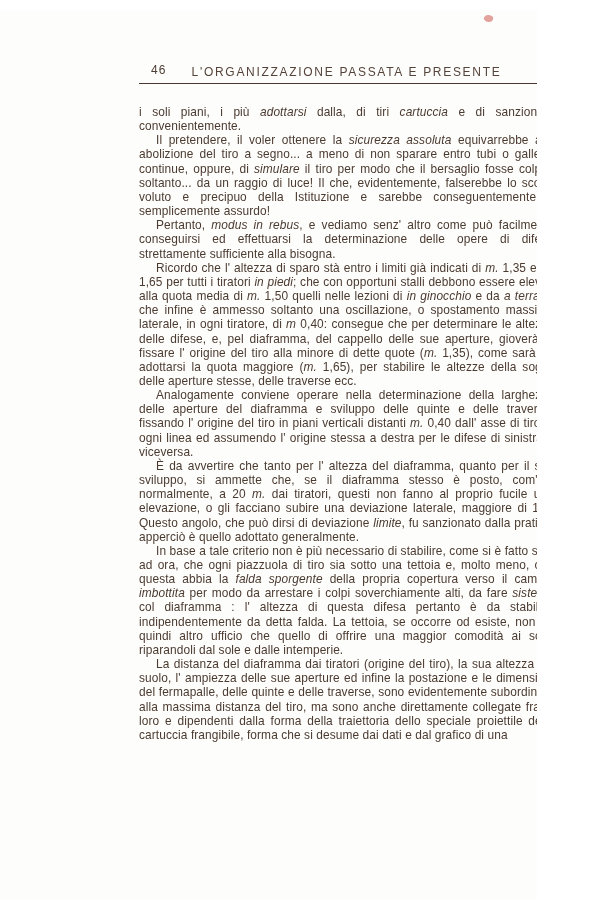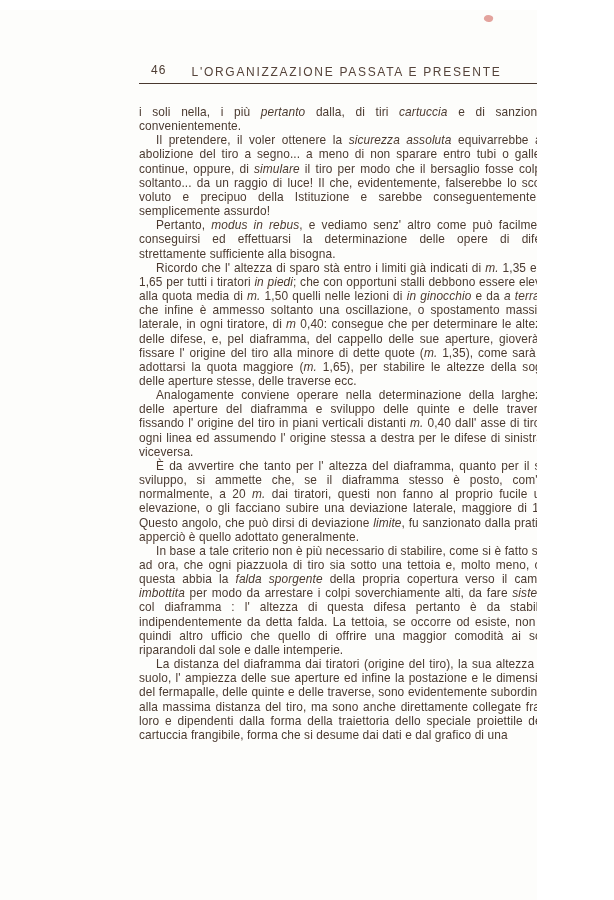--- a/index.html
+++ b/index.html
@@ -85,21 +85,21 @@
   <div class="content">
 
     <div class="header">
       <span class="pagenum">46</span>
       <span class="running-title">L'ORGANIZZAZIONE PASSATA E PRESENTE</span>
     </div>
 
     <div class="rule"></div>
 
     <div class="text-block">
-        <p class="para"><span>i soli nella, i più </span><i>pertanto</i><span> dalla, di tiri </span><i>cartuccia</i><span> e di sanzionato convenientemente.</span></p>
+        <p class="para"><span>i soli piani, i più </span><i>adottarsi</i><span> dalla, di tiri </span><i>cartuccia</i><span> e di sanzionato convenientemente.</span></p>
         <p class="para indent"><span>Il pretendere, il voler ottenere la </span><i>sicurezza assoluta</i><span> equivarrebbe alla abolizione del tiro a segno... a meno di non sparare entro tubi o gallerie continue, oppure, di </span><i>simulare</i><span> il tiro per modo che il bersaglio fosse colpito soltanto... da un raggio di luce! Il che, evidentemente, falserebbe lo scopo voluto e precipuo della Istituzione e sarebbe conseguentemente e semplicemente assurdo!</span></p>
         <p class="para indent"><span>Pertanto, </span><i>modus in rebus</i><span>, e vediamo senz' altro come può facilmente conseguirsi ed effettuarsi la determinazione delle opere di difesa strettamente sufficiente alla bisogna.</span></p>
         <p class="para indent"><span>Ricordo che l' altezza di sparo stà entro i limiti già indicati di </span><i>m.</i><span> 1,35 e </span><i>m.</i><span> 1,65 per tutti i tiratori </span><i>in piedi</i><span>; che con opportuni stalli debbono essere elevati alla quota media di </span><i>m.</i><span> 1,50 quelli nelle lezioni di </span><i>in ginocchio</i><span> e da </span><i>a terra</i><span>, e che infine è ammesso soltanto una oscillazione, o spostamento massimo laterale, in ogni tiratore, di </span><i>m</i><span> 0,40: consegue che per determinare le altezze delle difese, e, pel diaframma, del cappello delle sue aperture, gioverà di fissare l' origine del tiro alla minore di dette quote (</span><i>m.</i><span> 1,35), come sarà da adottarsi la quota maggiore (</span><i>m.</i><span> 1,65), per stabilire le altezze della soglia delle aperture stesse, delle traverse ecc.</span></p>
         <p class="para indent"><span>Analogamente conviene operare nella determinazione della larghezza delle aperture del diaframma e sviluppo delle quinte e delle traverse, fissando l' origine del tiro in piani verticali distanti </span><i>m.</i><span> 0,40 dall' asse di tiro di ogni linea ed assumendo l' origine stessa a destra per le difese di sinistra e viceversa.</span></p>
         <p class="para indent"><span>È da avvertire che tanto per l' altezza del diaframma, quanto per il suo sviluppo, si ammette che, se il diaframma stesso è posto, com' è normalmente, a 20 </span><i>m.</i><span> dai tiratori, questi non fanno al proprio fucile una elevazione, o gli facciano subire una deviazione laterale, maggiore di 15°. Questo angolo, che può dirsi di deviazione </span><i>limite</i><span>, fu sanzionato dalla pratica, apperciò è quello adottato generalmente.</span></p>
         <p class="para indent"><span>In base a tale criterio non è più necessario di stabilire, come si è fatto sino ad ora, che ogni piazzuola di tiro sia sotto una tettoia e, molto meno, che questa abbia la </span><i>falda sporgente</i><span> della propria copertura verso il campo, </span><i>imbottita</i><span> per modo da arrestare i colpi soverchiamente alti, da fare </span><i>sistema</i><span> col diaframma : l' altezza di questa difesa pertanto è da stabilirsi indipendentemente da detta falda. La tettoia, se occorre od esiste, non ha quindi altro ufficio che quello di offrire una maggior comodità ai soci, riparandoli dal sole e dalle intemperie.</span></p>
         <p class="para indent"><span>La distanza del diaframma dai tiratori (origine del tiro), la sua altezza sul suolo, l' ampiezza delle sue aperture ed infine la postazione e le dimensioni del fermapalle, delle quinte e delle traverse, sono evidentemente subordinate alla massima distanza del tiro, ma sono anche direttamente collegate fra di loro e dipendenti dalla forma della traiettoria dello speciale proiettile della cartuccia frangibile, forma che si desume dai dati e dal grafico di una</span></p>
       </div>
 
   </div>

